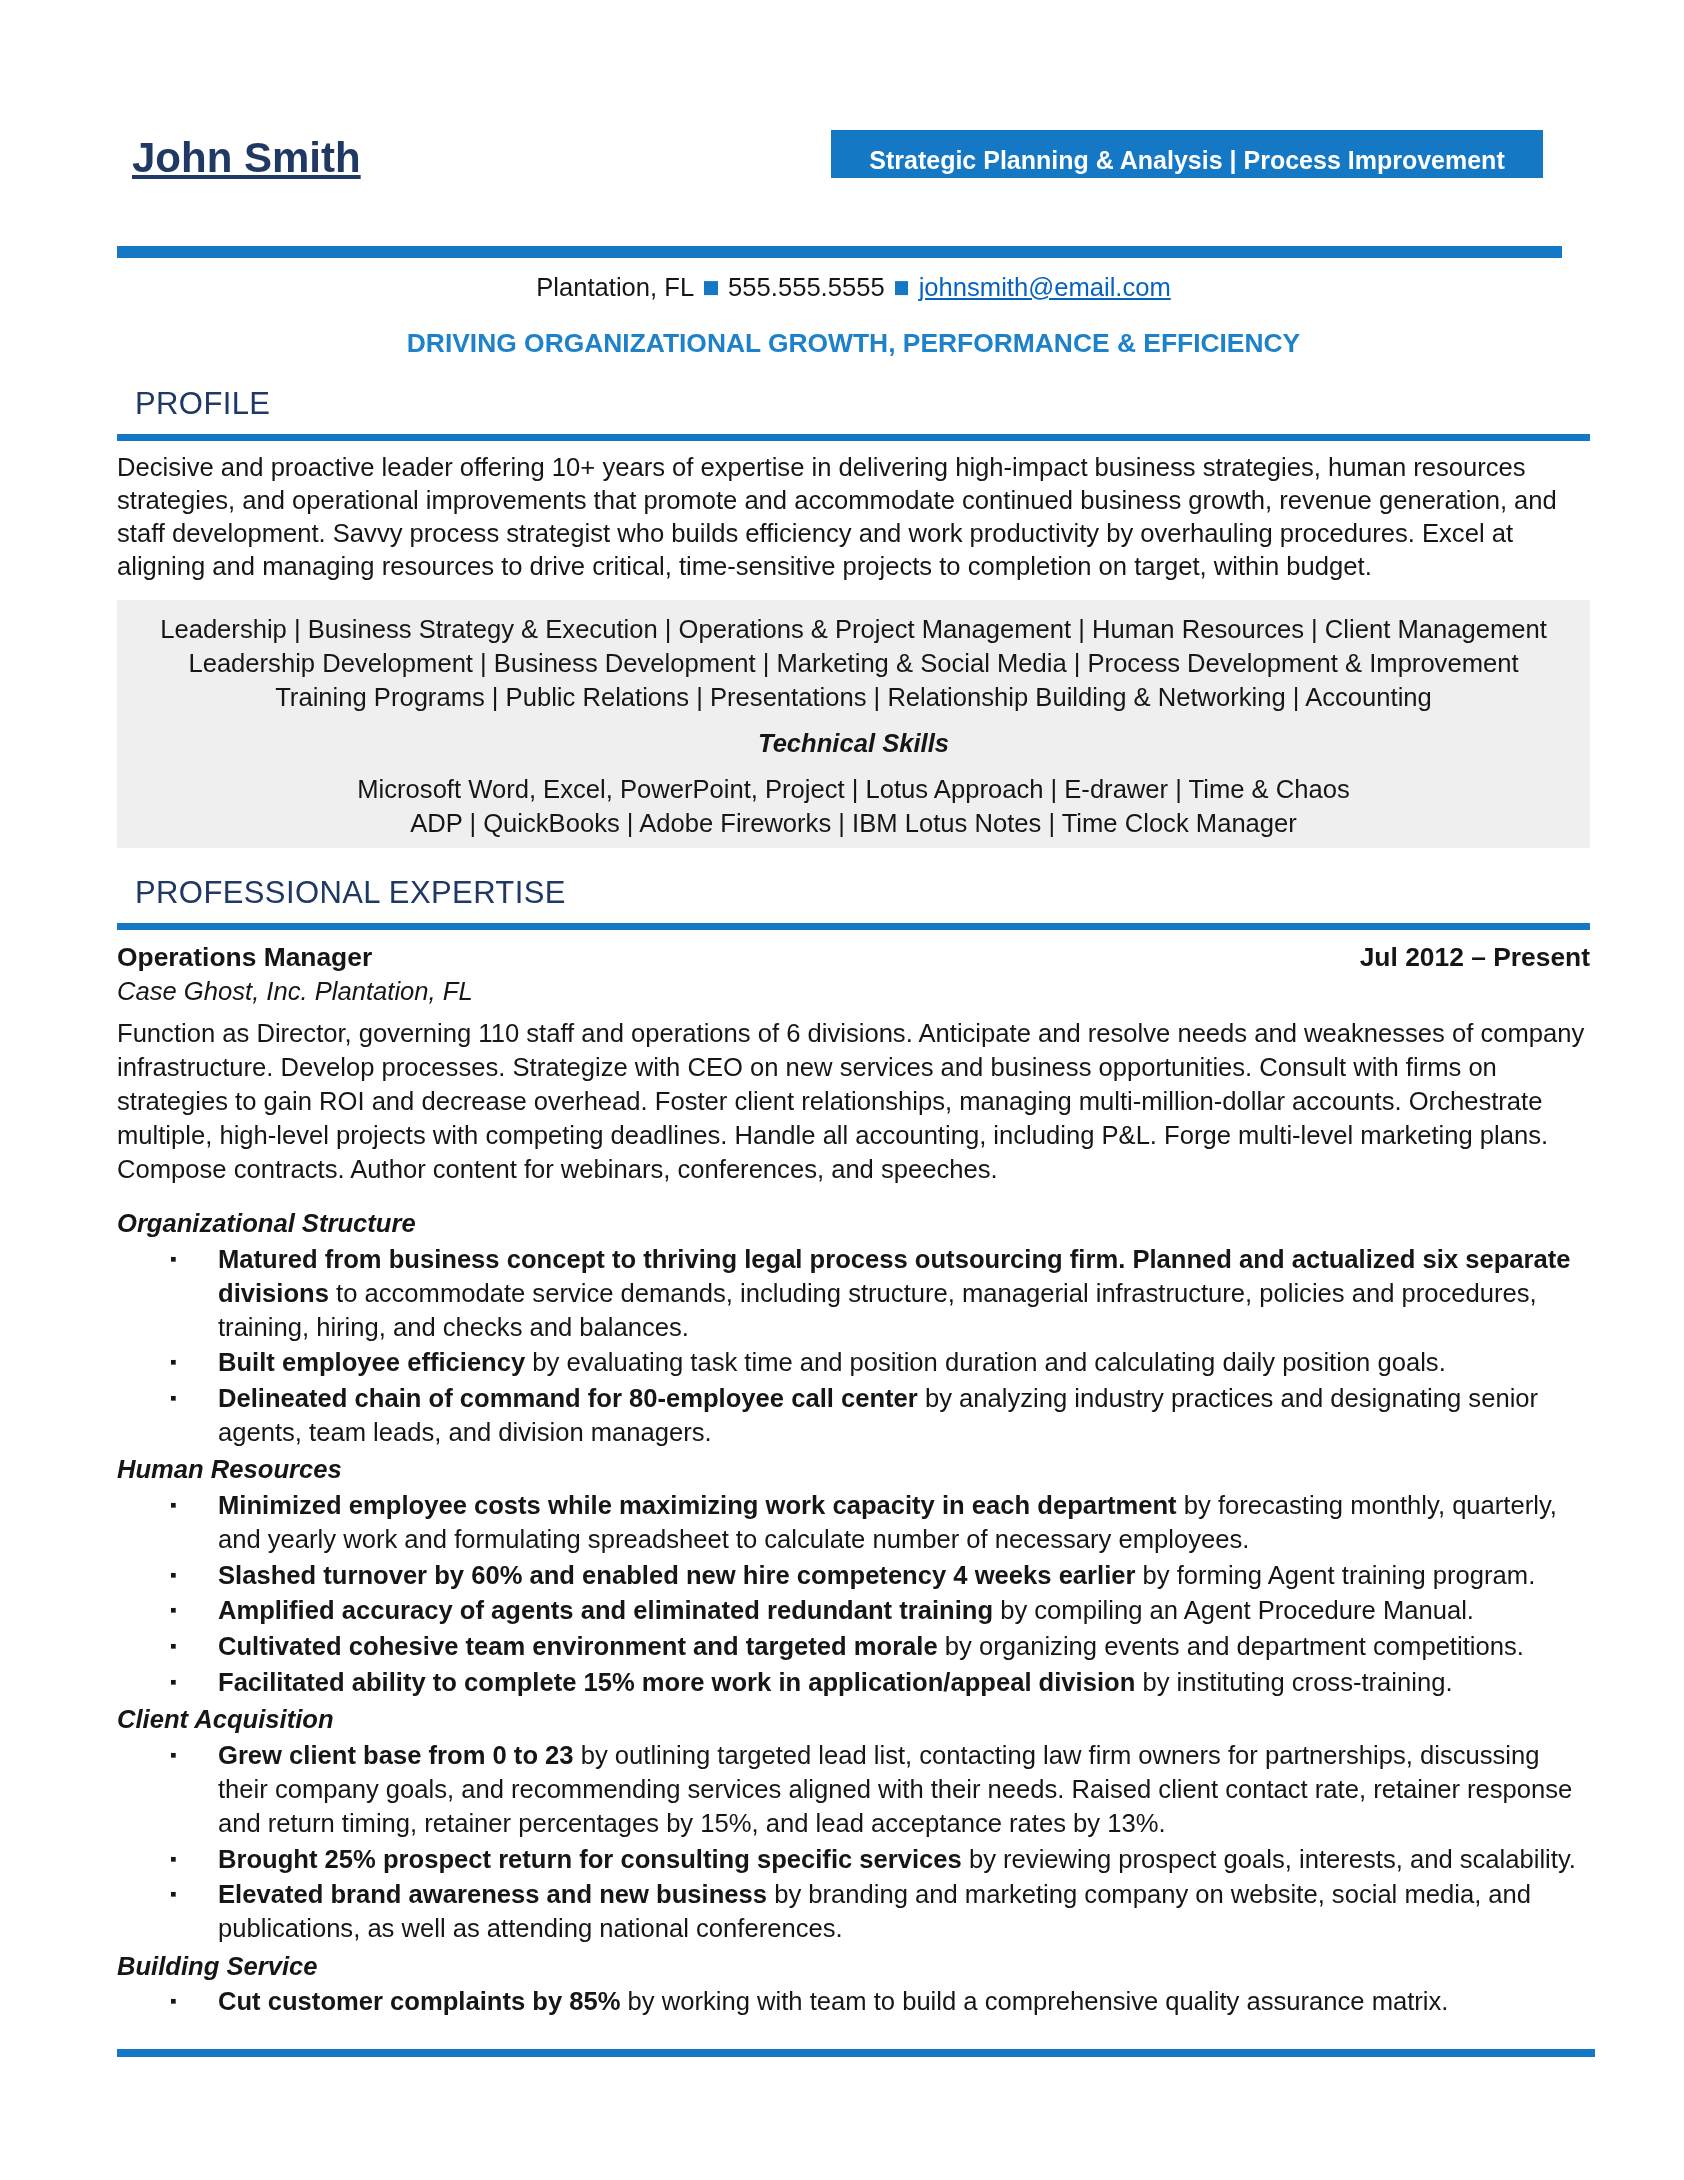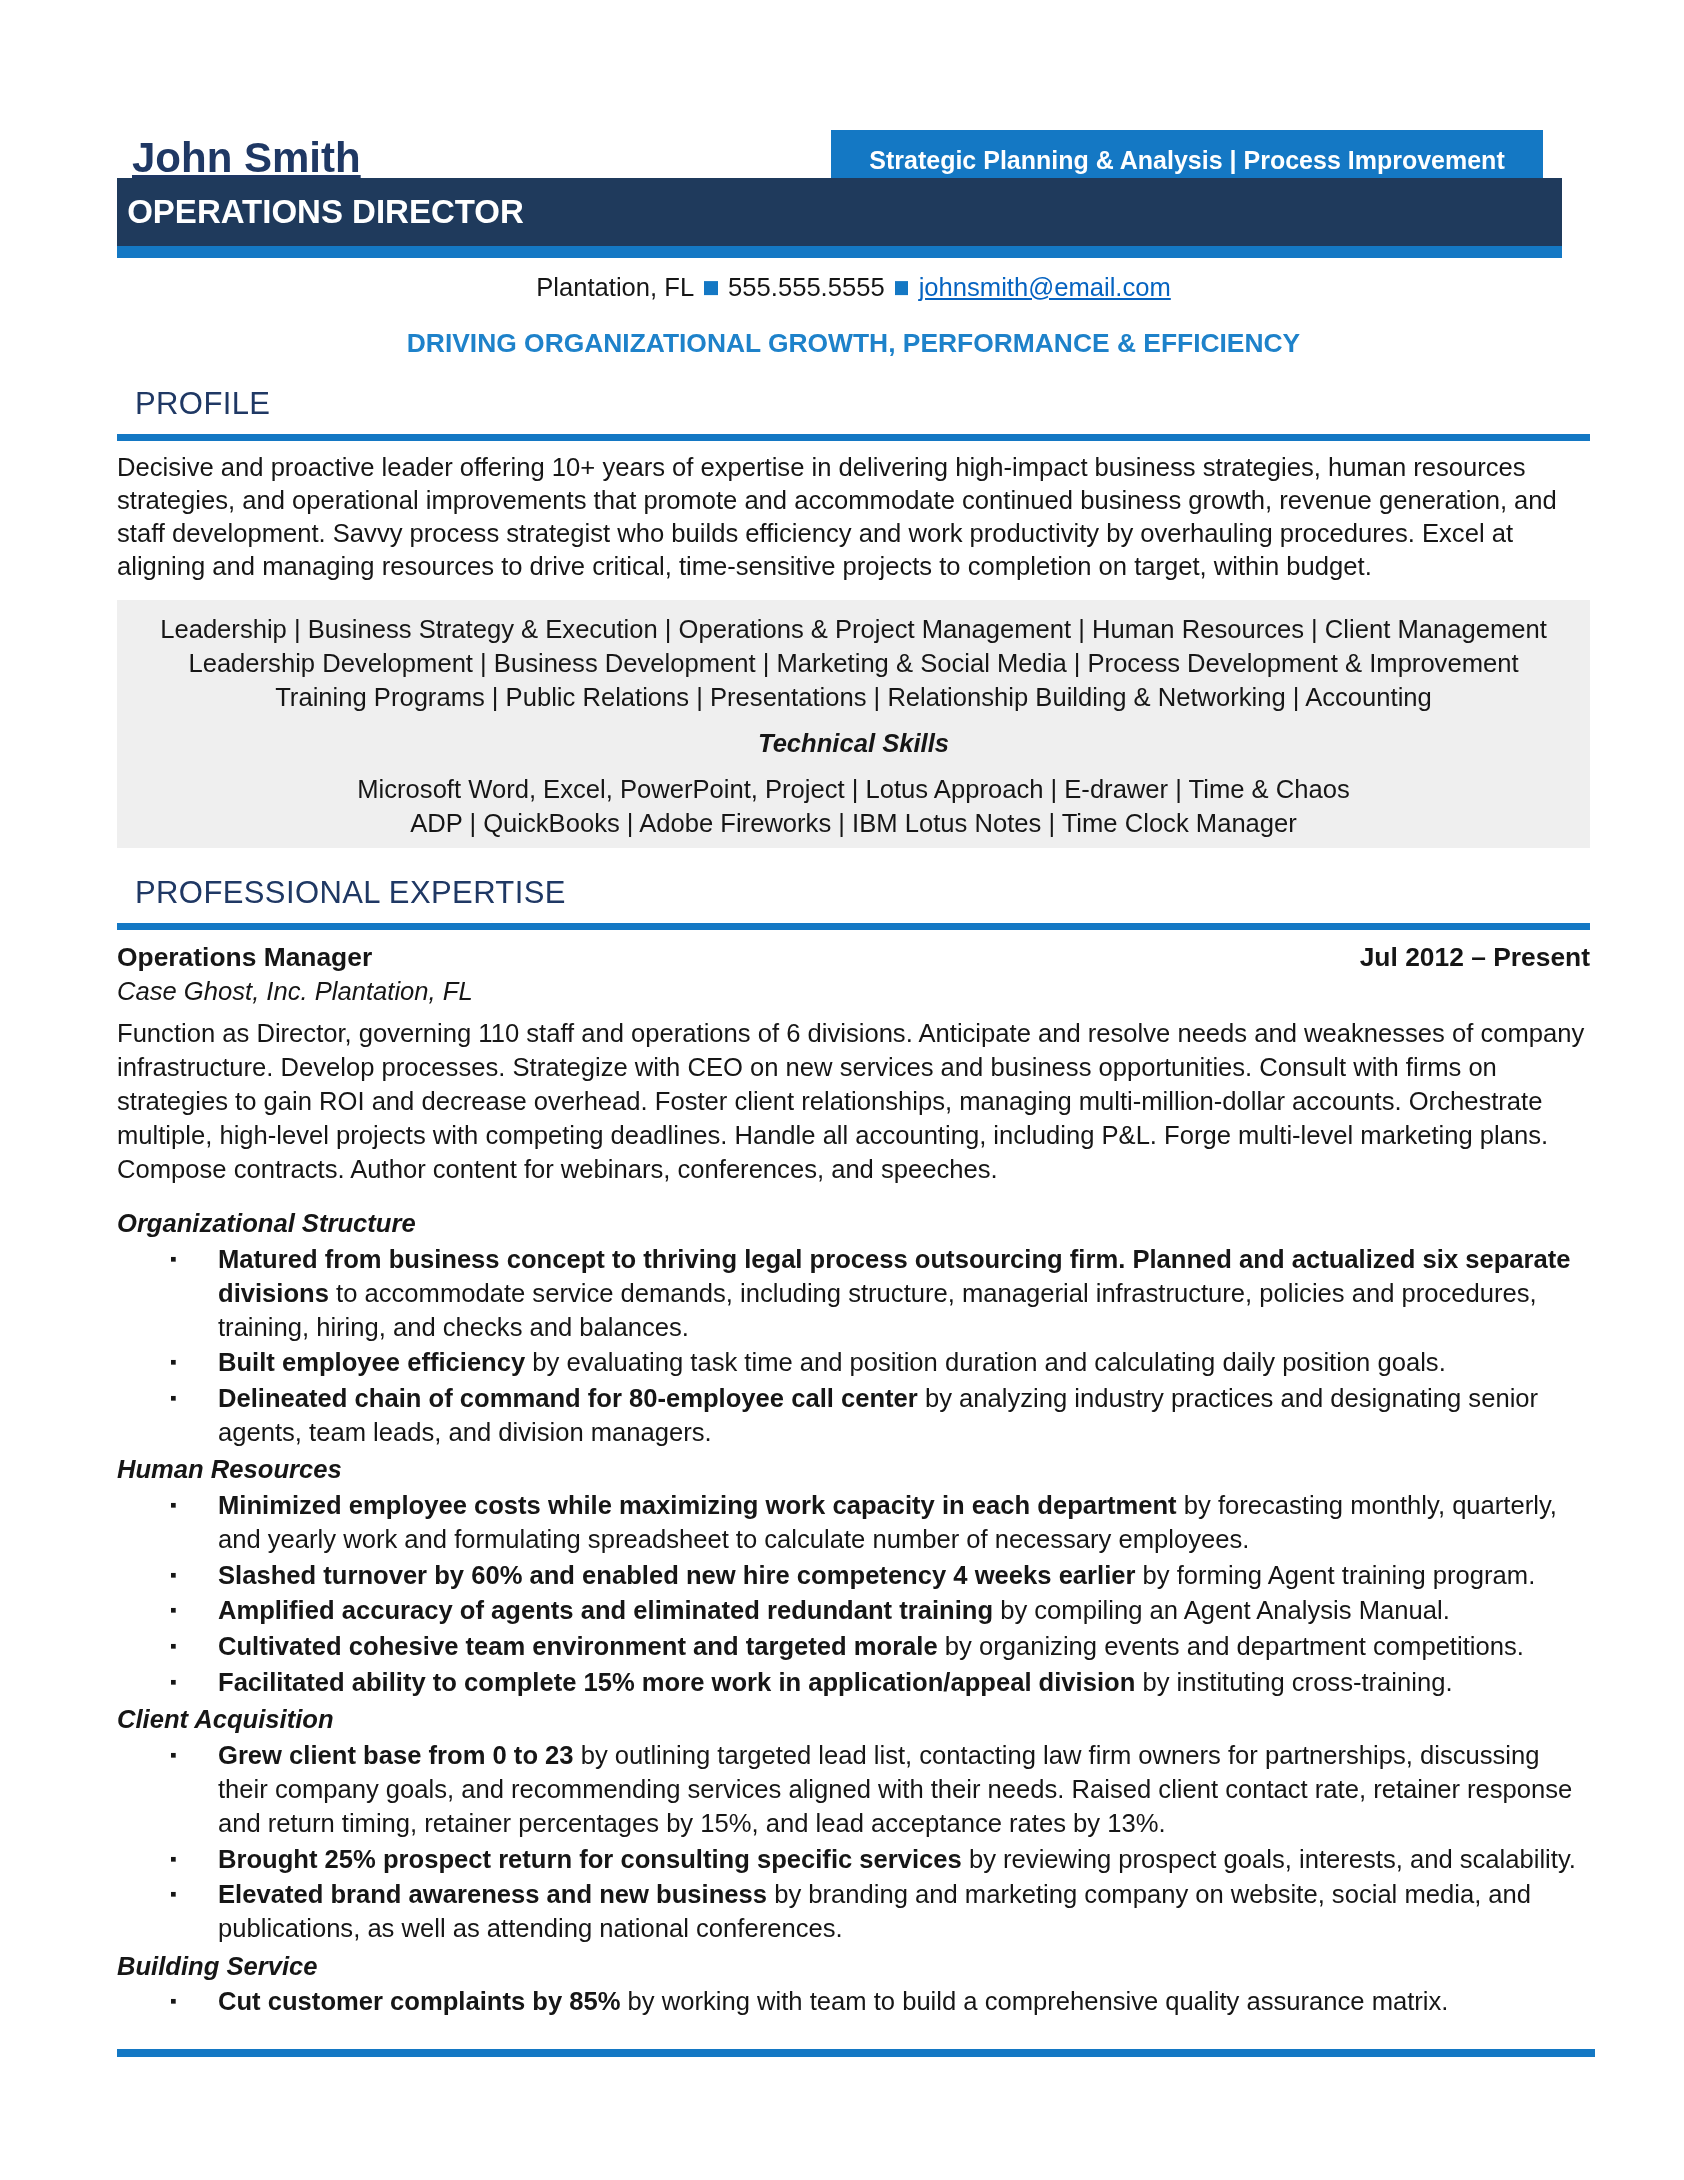--- a/index.html
+++ b/index.html
@@ -42,23 +42,20 @@
 <body>
 
 <div class="page">
 
   <h1 class="name">John Smith</h1>
 
   <div class="tagline-box">
     <span>Strategic Planning &amp; Analysis | Process Improvement</span>
   </div>
 
-  <div class="title-bar">
-    <span>OPERATIONS DIRECTOR</span>
-  </div>
 
   <div class="accent-strip"></div>
 
   <div class="flow">
 
     <div class="contact">
       <span>Plantation, FL</span><span class="sq"></span><span>555.555.5555</span><span class="sq"></span><a class="email" href="#">johnsmith@email.com</a>
     </div>
 
     <div class="headline">DRIVING ORGANIZATIONAL GROWTH, PERFORMANCE &amp; EFFICIENCY</div>
@@ -110,21 +107,21 @@
         <div class="bullet">
           <span class="marker">▪</span>
           <span class="text"><span class="lead">Minimized employee costs while maximizing work capacity in each department</span><span> by forecasting monthly, quarterly, and yearly work and formulating spreadsheet to calculate number of necessary employees.</span></span>
         </div>
         <div class="bullet">
           <span class="marker">▪</span>
           <span class="text"><span class="lead">Slashed turnover by 60% and enabled new hire competency 4 weeks earlier</span><span> by forming Agent training program.</span></span>
         </div>
         <div class="bullet">
           <span class="marker">▪</span>
-          <span class="text"><span class="lead">Amplified accuracy of agents and eliminated redundant training</span><span> by compiling an Agent Analysis Manual.</span></span>
+          <span class="text"><span class="lead">Amplified accuracy of agents and eliminated redundant training</span><span> by compiling an Agent Procedure Manual.</span></span>
         </div>
         <div class="bullet">
           <span class="marker">▪</span>
           <span class="text"><span class="lead">Cultivated cohesive team environment and targeted morale</span><span> by organizing events and department competitions.</span></span>
         </div>
         <div class="bullet">
           <span class="marker">▪</span>
           <span class="text"><span class="lead">Facilitated ability to complete 15% more work in application/appeal division</span><span> by instituting cross-training.</span></span>
         </div>
         <div class="group-title tight">Client Acquisition</div>

